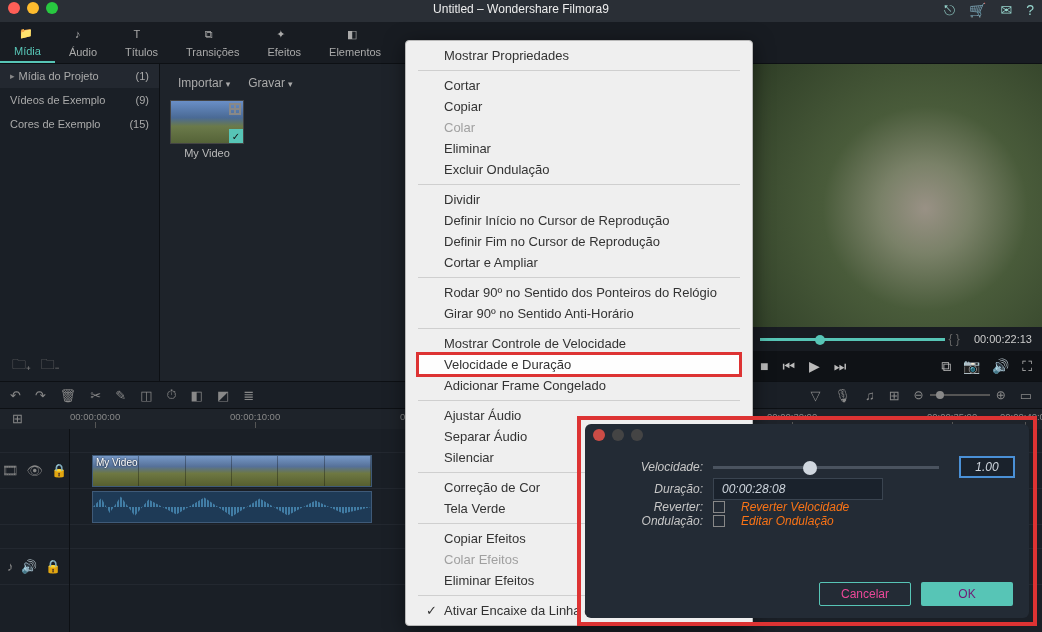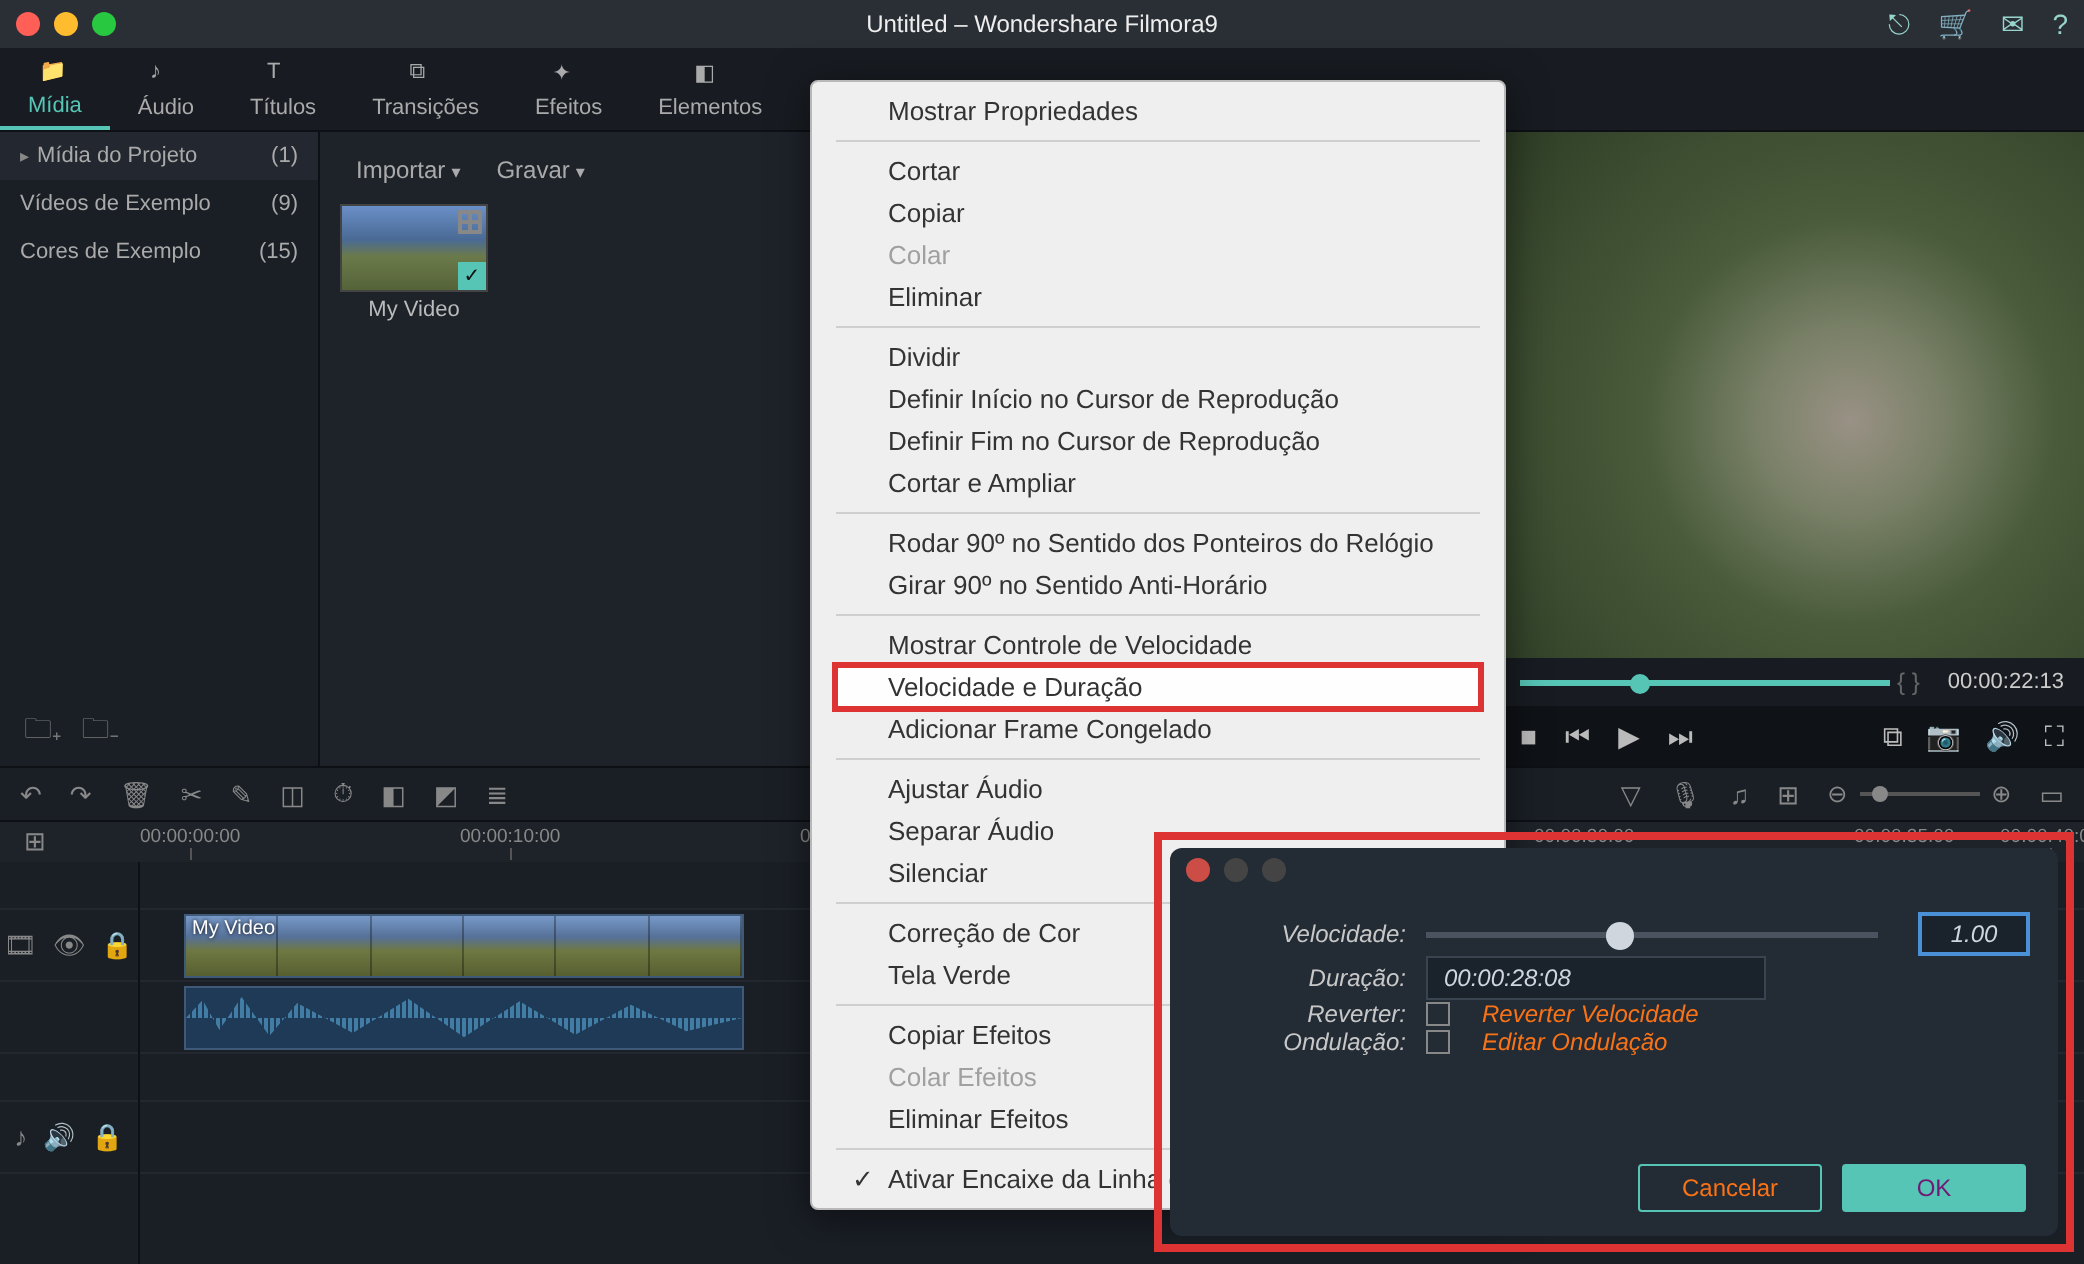--- a/index.html
+++ b/index.html
@@ -1,19 +1,19 @@
 <!DOCTYPE html>
 <html><head>
 <meta charset="utf-8">
 <style>
 * { margin: 0; padding: 0; box-sizing: border-box; font-family: -apple-system, BlinkMacSystemFont, "Segoe UI", Arial, sans-serif; }
 body { background: #1a1f26; color: #ccc; font-size: 12px; width: 1042px; height: 632px; overflow: hidden; position: relative; }
 
 
-.titlebar { height: 22px; background: #2a2f36; display: flex; align-items: center; padding: 12px 8px; position: relative; }
+.titlebar { height: 22px; background: #2a2f36; display: flex; align-items: flex-start; padding: 2px 8px; position: relative; }
 .traffic-lights { display: flex; gap: 7px; }
 .tl { width: 12px; height: 12px; border-radius: 50%; }
 .tl.red { background: #ff5f57; }
 .tl.yellow { background: #febc2e; }
 .tl.green { background: #28c840; }
 .title-text { position: absolute; left: 50%; transform: translateX(-50%); color: #eee; font-size: 12px; }
 .top-right-icons { margin-left: auto; display: flex; gap: 14px; color: #96d4cc; font-size: 14px; }
 
 
 .tabs { display: flex; background: #181c22; padding: 0; height: 42px; border-bottom: 1px solid #0d1014; }
@@ -99,21 +99,21 @@
 .drow .lbl{width:104px; text-align:right; color:#c7c7c7; font-size:12px;}
 .slider{flex:1; display:flex; align-items:center; position:relative;}
 .sline{flex:1;height:3px;background:#4a535f;position:relative;}
 .sdot{width:14px;height:14px;background:#cfd6de;border-radius:50%;position:absolute;top:-5px;left:40%;}
 .sval{width:56px; height:22px; border:2px solid #4a90d6; background:#1a222c; color:#cfd6de; display:flex; align-items:center; justify-content:center; font-size:12px; margin-left:10px;}
 .dinput{width:170px; height:22px; background:#1a222c; border:1px solid #3a4450; color:#cfd6de; display:flex; align-items:center; padding:0 8px; font-size:12px;}
 .chk{width:12px;height:12px;border:1px solid #888;display:inline-block;margin-right:6px;}
 .chktxt{color:#f97316;font-size:12px;}
 .dlg-foot{display:flex; justify-content:flex-end; gap:10px; padding:8px 16px 12px;}
 .btn{width:92px; height:24px; display:flex; align-items:center; justify-content:center; font-size:12px; cursor:pointer; border-radius:2px;}
-.btn.cancel{border:1px solid #57c5b6; color:#f97316; background:transparent;}
+.btn.cancel{border:1px solid #57c5b6; color:#ec4899; background:transparent;}
 .btn.ok{background:#57c5b6; color:#701a75;}
 
 
 .vstrip{position:absolute; inset:0; display:flex;}
 .vframe{flex:1; background:linear-gradient(to bottom,#7799c8 0%, #567199 35%, #6e7842 58%, #575f30 100%); border-right:1px solid rgba(0,0,0,.3);}
 </style>
 </head>
 <body>
 
 <div class="titlebar">
@@ -319,20 +319,21 @@
   </div>
 </div>
 
 <div class="ctx" id="ctx">
     <div class="ctx-item">Mostrar Propriedades</div>
     <div class="ctx-sep"></div>
     <div class="ctx-item">Cortar</div>
     <div class="ctx-item">Copiar</div>
     <div class="ctx-item disabled">Colar</div>
     <div class="ctx-item">Eliminar</div>
+    <div class="ctx-item">Excluir Ondulação</div>
     <div class="ctx-sep"></div>
     <div class="ctx-item">Dividir</div>
     <div class="ctx-item">Definir Início no Cursor de Reprodução</div>
     <div class="ctx-item">Definir Fim no Cursor de Reprodução</div>
     <div class="ctx-item">Cortar e Ampliar</div>
     <div class="ctx-sep"></div>
     <div class="ctx-item">Rodar 90º no Sentido dos Ponteiros do Relógio</div>
     <div class="ctx-item">Girar 90º no Sentido Anti-Horário</div>
     <div class="ctx-sep"></div>
     <div class="ctx-item">Mostrar Controle de Velocidade</div>

